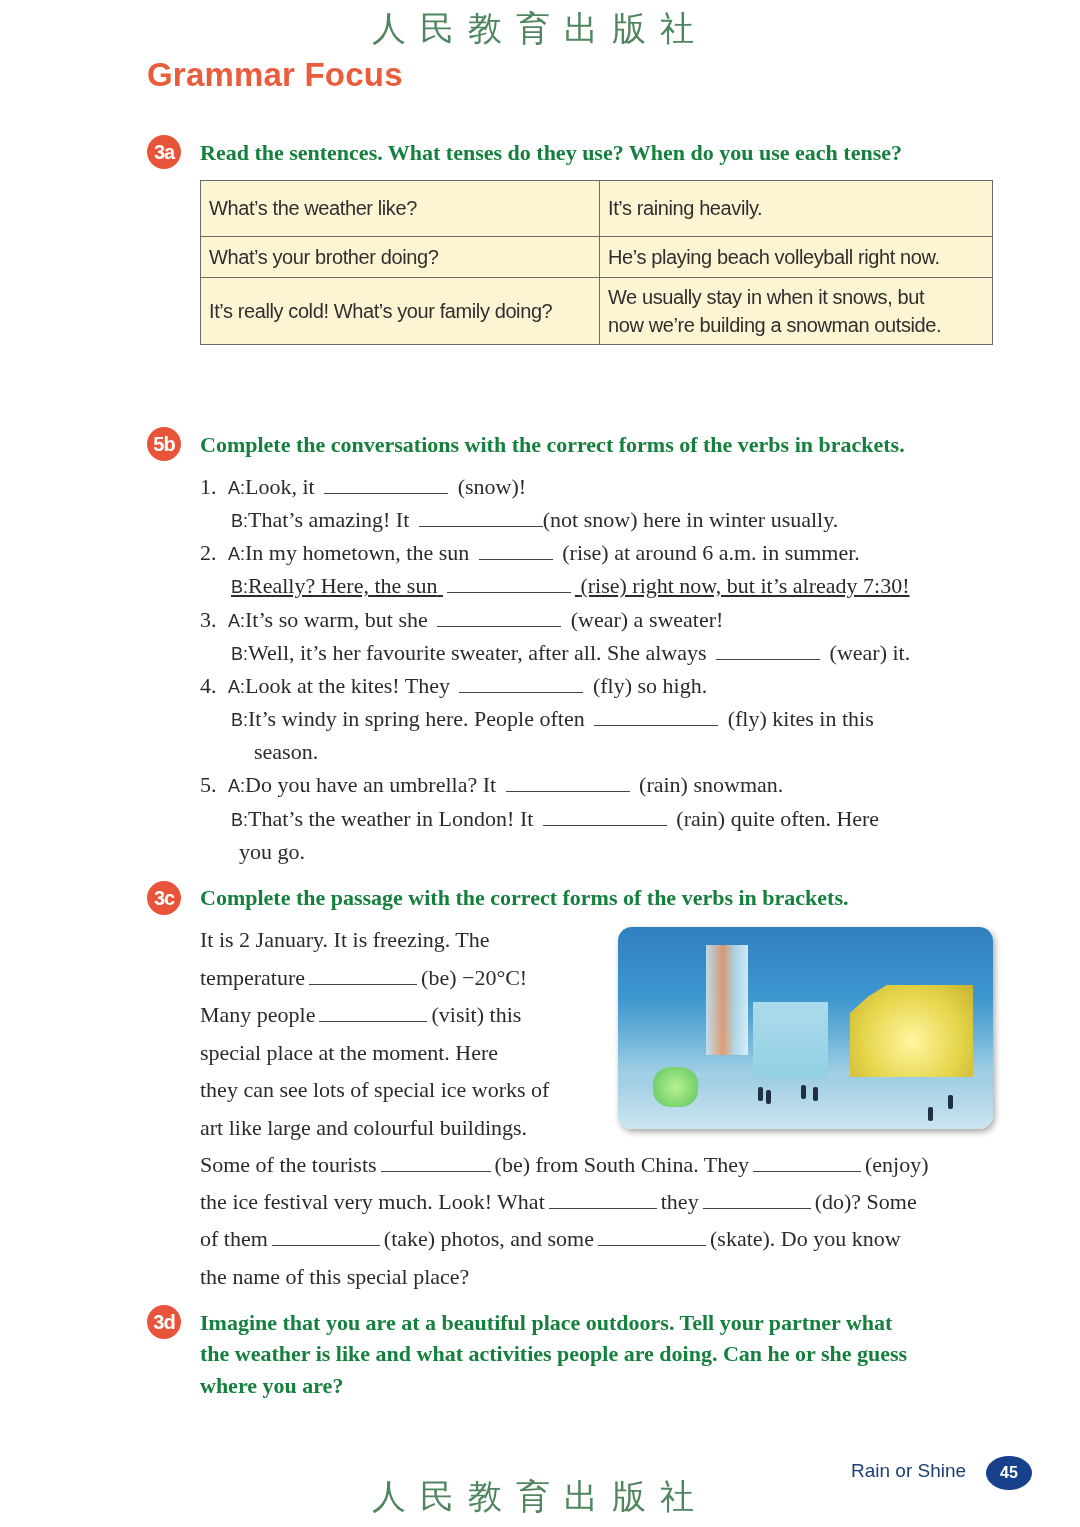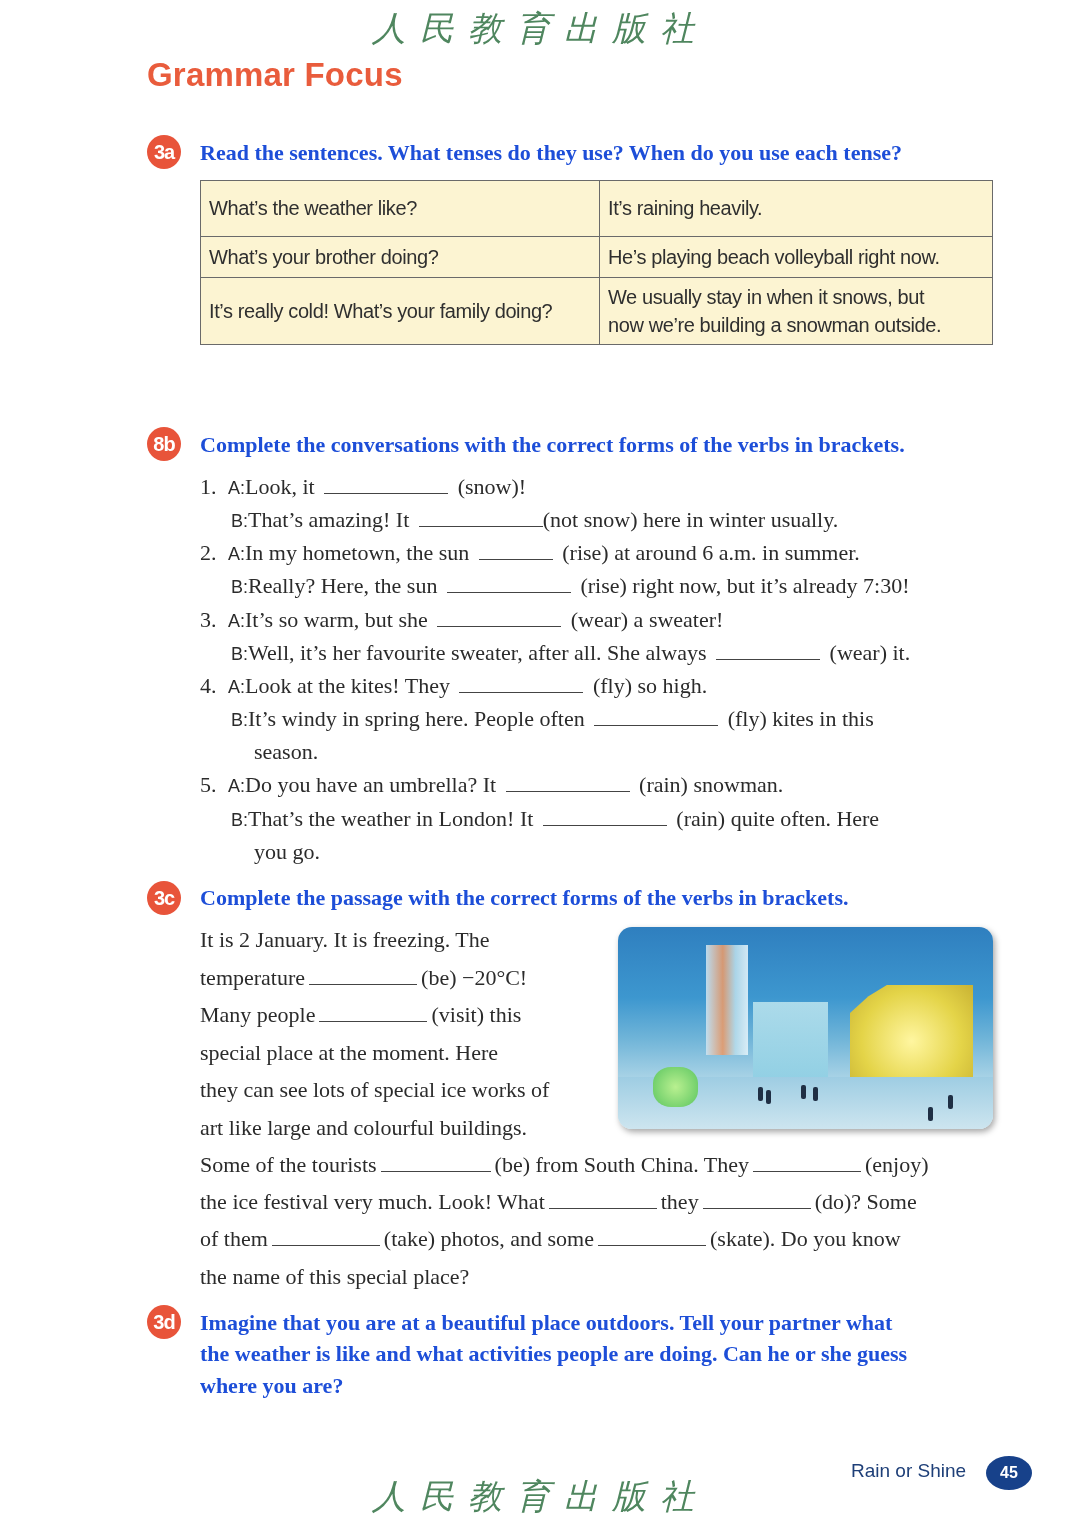--- a/index.html
+++ b/index.html
@@ -1,40 +1,40 @@
 <!DOCTYPE html>
 <html><head>
 <meta charset="utf-8">
 <style>
   * { box-sizing: border-box; margin: 0; padding: 0; }
   html, body { width: 1080px; height: 1527px; background: #ffffff; overflow: hidden; }
   body { position: relative; font-family: "Liberation Serif", "DejaVu Serif", serif; color: #2b2b2b; }
 
   .publisher {
     position: absolute; left: 0; width: 1080px; text-align: center;
-    font-family: "DejaVu Serif", serif; font-style: italic; color: #3d7a4e;
+    font-family: "DejaVu Serif", serif; color: #3d7a4e;
     font-size: 34px; letter-spacing: 14px; opacity: 0.9;
   }
   .publisher.top { top: 6px; }
   .publisher.bottom { top: 1474px; }
 
   .page-title {
     position: absolute; left: 147px; top: 56px;
     font-family: "Liberation Sans", "DejaVu Sans", sans-serif; font-weight: bold;
     font-size: 33px; color: #e95c3c; letter-spacing: 0.2px;
   }
 
   .badge {
     position: absolute; width: 34px; height: 34px; border-radius: 50%;
     background: #e8543a; color: #fff; font-family: "Liberation Sans", sans-serif;
     font-weight: bold; font-size: 20px; line-height: 34px; text-align: center;
     letter-spacing: -1px;
   }
   .instruction {
-    position: absolute; left: 200px; font-weight: bold; font-size: 22px; color: #1d4ed8;
+    position: absolute; left: 200px; font-weight: bold; font-size: 22px; color: #15803d;
     line-height: 31px;
   }
 
   table.grammar {
     position: absolute; left: 200px; top: 180px; width: 793px;
     border-collapse: collapse; background: #fcf4d2;
     font-family: "Liberation Sans", "DejaVu Sans", sans-serif; font-size: 20px; color: #2f2f2f;
   }
   table.grammar td {
     border: 1.5px solid #6a6a6a; padding: 0 8px; vertical-align: middle; letter-spacing: -0.4px;
@@ -103,41 +103,41 @@
   <tr class="r5">
     <td class="left">It’s really cold! What’s your family doing?</td>
     <td>
       <div>We usually stay in when it snows, but</div>
       <div>now we’re building a snowman outside.</div>
     </td>
   </tr>
 </tbody>
   </table>
 
-<div class="badge" style="left:147px; top:427px;">8b</div>
+<div class="badge" style="left:147px; top:427px;">5b</div>
 <div class="instruction" style="top:429px;">Complete the conversations with the correct forms of the verbs in brackets.</div>
 
 <div class="ex-line" style="left:200px; top:472px;">
   <span>1.</span>
   <span class="spk" style="margin-left:6px;">A:</span><span>Look, it</span>
   <span class="blank" style="width:124px;"></span>
   <span>(snow)!</span>
 </div>
 <div class="ex-line" style="left:231px; top:505px;">
   <span class="spk">B:</span><span>That’s amazing! It</span>
   <span class="blank" style="width:124px; margin-right:0;"></span><span>(not snow) here in winter usually.</span>
 </div>
 
 <div class="ex-line" style="left:200px; top:538px;">
   <span>2.</span>
   <span class="spk" style="margin-left:6px;">A:</span><span>In my hometown, the sun</span>
   <span class="blank" style="width:74px;"></span>
   <span>(rise) at around 6 a.m. in summer.</span>
 </div>
-<div class="ex-line" style="left:231px; top:571px;">
+<div class="ex-line" style="left:231px; top:571px;text-decoration:underline;">
   <span class="spk">B:</span><span>Really? Here, the sun</span>
   <span class="blank" style="width:124px;"></span>
   <span>(rise) right now, but it’s already 7:30!</span>
 </div>
 
 <div class="ex-line" style="left:200px; top:605px;">
   <span>3.</span>
   <span class="spk" style="margin-left:6px;">A:</span><span>It’s so warm, but she</span>
   <span class="blank" style="width:124px;"></span>
   <span>(wear) a sweater!</span>
@@ -165,21 +165,21 @@
   <span>5.</span>
   <span class="spk" style="margin-left:6px;">A:</span><span>Do you have an umbrella? It</span>
   <span class="blank" style="width:124px;"></span>
   <span>(rain) snowman.</span>
 </div>
 <div class="ex-line" style="left:231px; top:804px;">
   <span class="spk">B:</span><span>That’s the weather in London! It</span>
   <span class="blank" style="width:124px;"></span>
   <span>(rain) quite often. Here</span>
 </div>
-<div class="ex-line" style="left:254px; top:837px;text-align:center;">you go.</div>
+<div class="ex-line" style="left:239px; top:837px;text-align:center;">you go.</div>
 
 <div class="badge" style="left:147px; top:881px;">3c</div>
 <div class="instruction" style="top:882px;">Complete the passage with the correct forms of the verbs in brackets.</div>
 
 <div class="passage" style="left:200px; top:921px;">It is 2 January. It is freezing. The</div>
 <div class="passage" style="left:200px; top:959px;">
   <span>temperature</span><span class="blank" style="width:108px;"></span><span>(be) −20°C!</span>
 </div>
 <div class="passage" style="left:200px; top:996px;">
   <span>Many people</span><span class="blank" style="width:108px;"></span><span>(visit) this</span>

